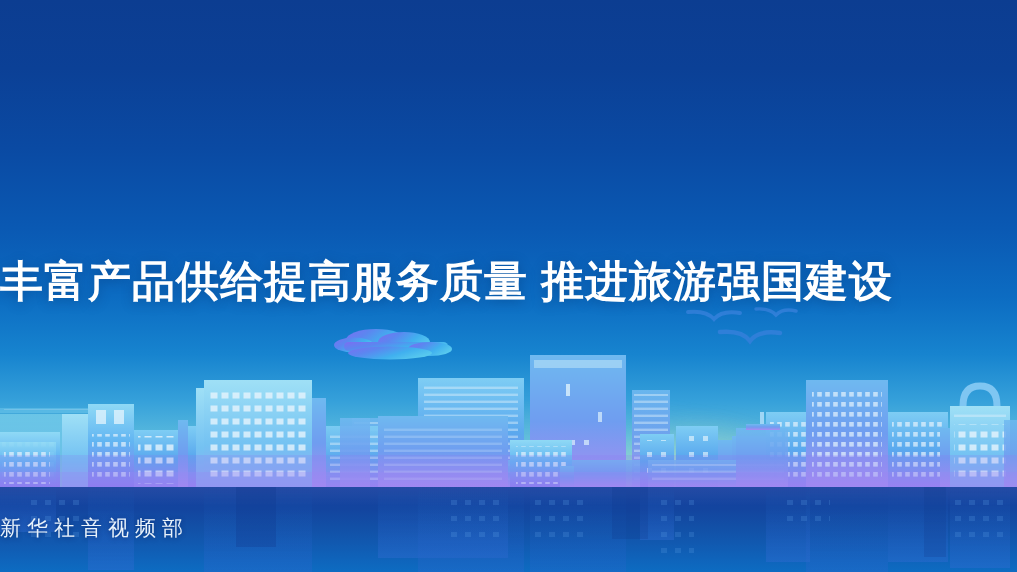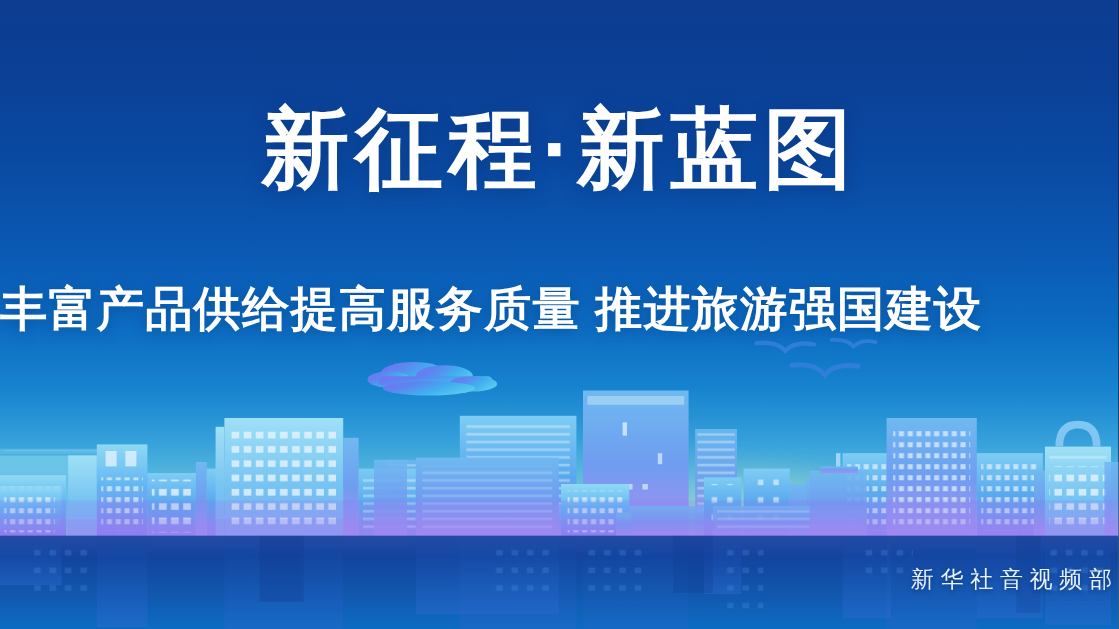--- a/index.html
+++ b/index.html
@@ -138,21 +138,21 @@
     letter-spacing: 1px;
     line-height: 1;
     text-shadow: 0 2px 12px rgba(5,50,110,0.40);
     white-space: nowrap;
   }
   .footer-credit {
     position: absolute;
     left: 0;
     top: 517px;
     width: 100%;
-    text-align: right;
+    text-align: left;
     color: #e8f2fb;
     font-size: 21px;
     letter-spacing: 6px;
     line-height: 1;
     text-shadow: 0 1px 5px rgba(0,20,70,0.45);
     white-space: nowrap;
   }
 </style>
 </head>
 <body>
@@ -450,19 +450,18 @@
           <rect x="1038" y="0" width="0" height="0" fill="none"></rect>
         </g>
 
         <rect x="236" y="487" width="40" height="60" fill="#10398f" opacity="0.30"></rect>
         <rect x="612" y="487" width="36" height="52" fill="#10398f" opacity="0.26"></rect>
         <rect x="924" y="487" width="22" height="70" fill="#10398f" opacity="0.24"></rect>
       </g>
     </svg>
   </div>
 
-  <div class="headline">新征程·新蓝图</div>
 
   <div class="subline">丰富产品供给提高服务质量 推进旅游强国建设</div>
 
   <div class="footer-credit">新华社音视频部</div>
 
 </div>
 
 </body></html>

